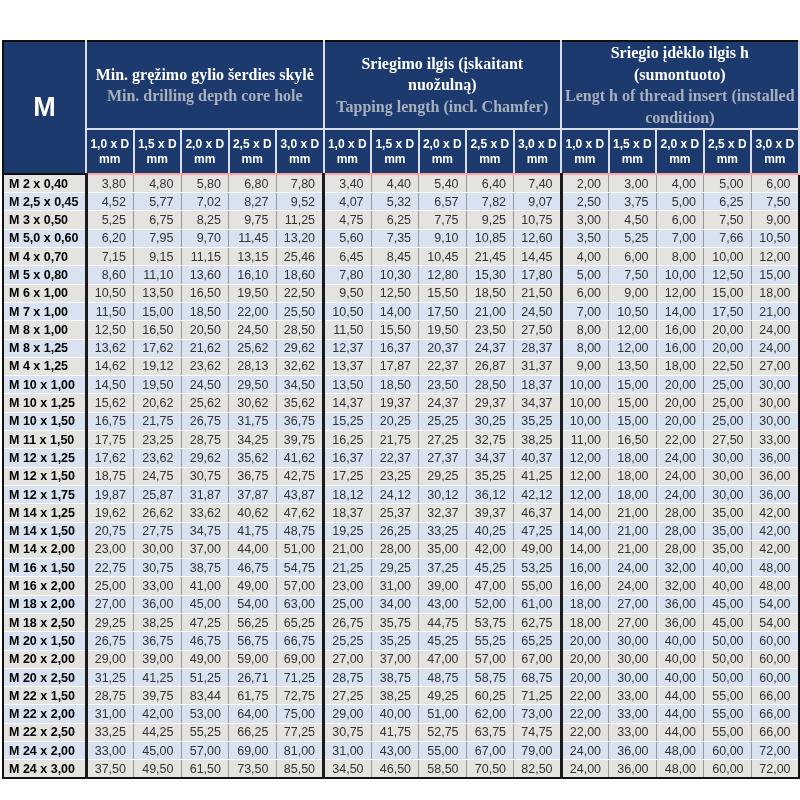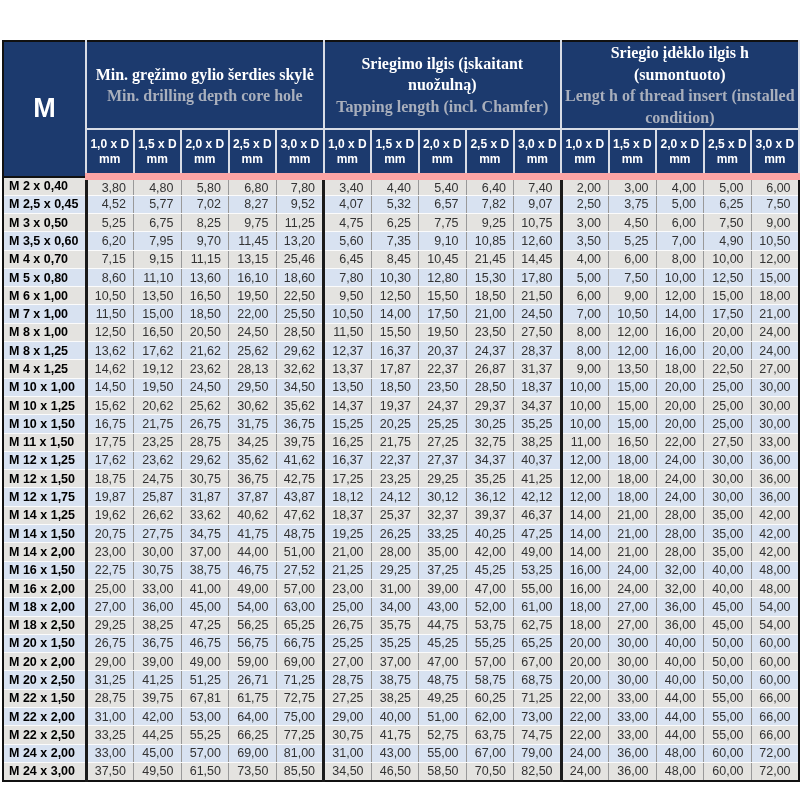--- a/index.html
+++ b/index.html
@@ -51,21 +51,21 @@
   td.group-head .title-lt { color: #ffffff; display: block; }
   td.group-head .title-en { color: #a9afbc; display: block; }
   td.colhead {
     color: #ffffff;
     font-weight: bold;
     font-size: 12px;
     line-height: 1.25;
     height: 43px;
     border-left: 2px solid #d9dde6;
     border-right: 2px solid #d9dde6;
-    border-bottom: 7px solid #fca5a5;
+    border-bottom: 2px solid #fca5a5;
     padding: 0;
   }
 
   
   tbody tr { height: 18.3px; border-radius: 7px; }
   tbody tr.row-gray td { background: #e4e3e0; }
   tbody tr.row-blue td { background: #d8e2f1; }
   td.m-cell {
     font-weight: bold;
     color: #000000;
@@ -238,35 +238,35 @@
           <td class="val-cell">7,75</td>
           <td class="val-cell">9,25</td>
           <td class="val-cell sec-end">10,75</td>
           <td class="val-cell">3,00</td>
           <td class="val-cell">4,50</td>
           <td class="val-cell">6,00</td>
           <td class="val-cell">7,50</td>
           <td class="val-cell">9,00</td>
         </tr>
         <tr class="row-blue">
-          <td class="m-cell">M 3,5 x 0,60</td>
+          <td class="m-cell">M 5,0 x 0,60</td>
           <td class="val-cell">6,20</td>
           <td class="val-cell">7,95</td>
           <td class="val-cell">9,70</td>
           <td class="val-cell">11,45</td>
           <td class="val-cell sec-end">13,20</td>
           <td class="val-cell">5,60</td>
           <td class="val-cell">7,35</td>
           <td class="val-cell">9,10</td>
           <td class="val-cell">10,85</td>
           <td class="val-cell sec-end">12,60</td>
           <td class="val-cell">3,50</td>
           <td class="val-cell">5,25</td>
           <td class="val-cell">7,00</td>
-          <td class="val-cell">4,90</td>
+          <td class="val-cell">7,66</td>
           <td class="val-cell">10,50</td>
         </tr>
         <tr class="row-gray">
           <td class="m-cell">M 4 x 0,70</td>
           <td class="val-cell">7,15</td>
           <td class="val-cell">9,15</td>
           <td class="val-cell">11,15</td>
           <td class="val-cell">13,15</td>
           <td class="val-cell sec-end">25,46</td>
           <td class="val-cell">6,45</td>
@@ -567,21 +567,21 @@
           <td class="val-cell">28,00</td>
           <td class="val-cell">35,00</td>
           <td class="val-cell">42,00</td>
         </tr>
         <tr class="row-blue">
           <td class="m-cell">M 16 x 1,50</td>
           <td class="val-cell">22,75</td>
           <td class="val-cell">30,75</td>
           <td class="val-cell">38,75</td>
           <td class="val-cell">46,75</td>
-          <td class="val-cell sec-end">27,52</td>
+          <td class="val-cell sec-end">54,75</td>
           <td class="val-cell">21,25</td>
           <td class="val-cell">29,25</td>
           <td class="val-cell">37,25</td>
           <td class="val-cell">45,25</td>
           <td class="val-cell sec-end">53,25</td>
           <td class="val-cell">16,00</td>
           <td class="val-cell">24,00</td>
           <td class="val-cell">32,00</td>
           <td class="val-cell">40,00</td>
           <td class="val-cell">48,00</td>
@@ -691,21 +691,21 @@
           <td class="val-cell">20,00</td>
           <td class="val-cell">30,00</td>
           <td class="val-cell">40,00</td>
           <td class="val-cell">50,00</td>
           <td class="val-cell">60,00</td>
         </tr>
         <tr class="row-gray">
           <td class="m-cell">M 22 x 1,50</td>
           <td class="val-cell">28,75</td>
           <td class="val-cell">39,75</td>
-          <td class="val-cell">67,81</td>
+          <td class="val-cell">83,44</td>
           <td class="val-cell">61,75</td>
           <td class="val-cell sec-end">72,75</td>
           <td class="val-cell">27,25</td>
           <td class="val-cell">38,25</td>
           <td class="val-cell">49,25</td>
           <td class="val-cell">60,25</td>
           <td class="val-cell sec-end">71,25</td>
           <td class="val-cell">22,00</td>
           <td class="val-cell">33,00</td>
           <td class="val-cell">44,00</td>

